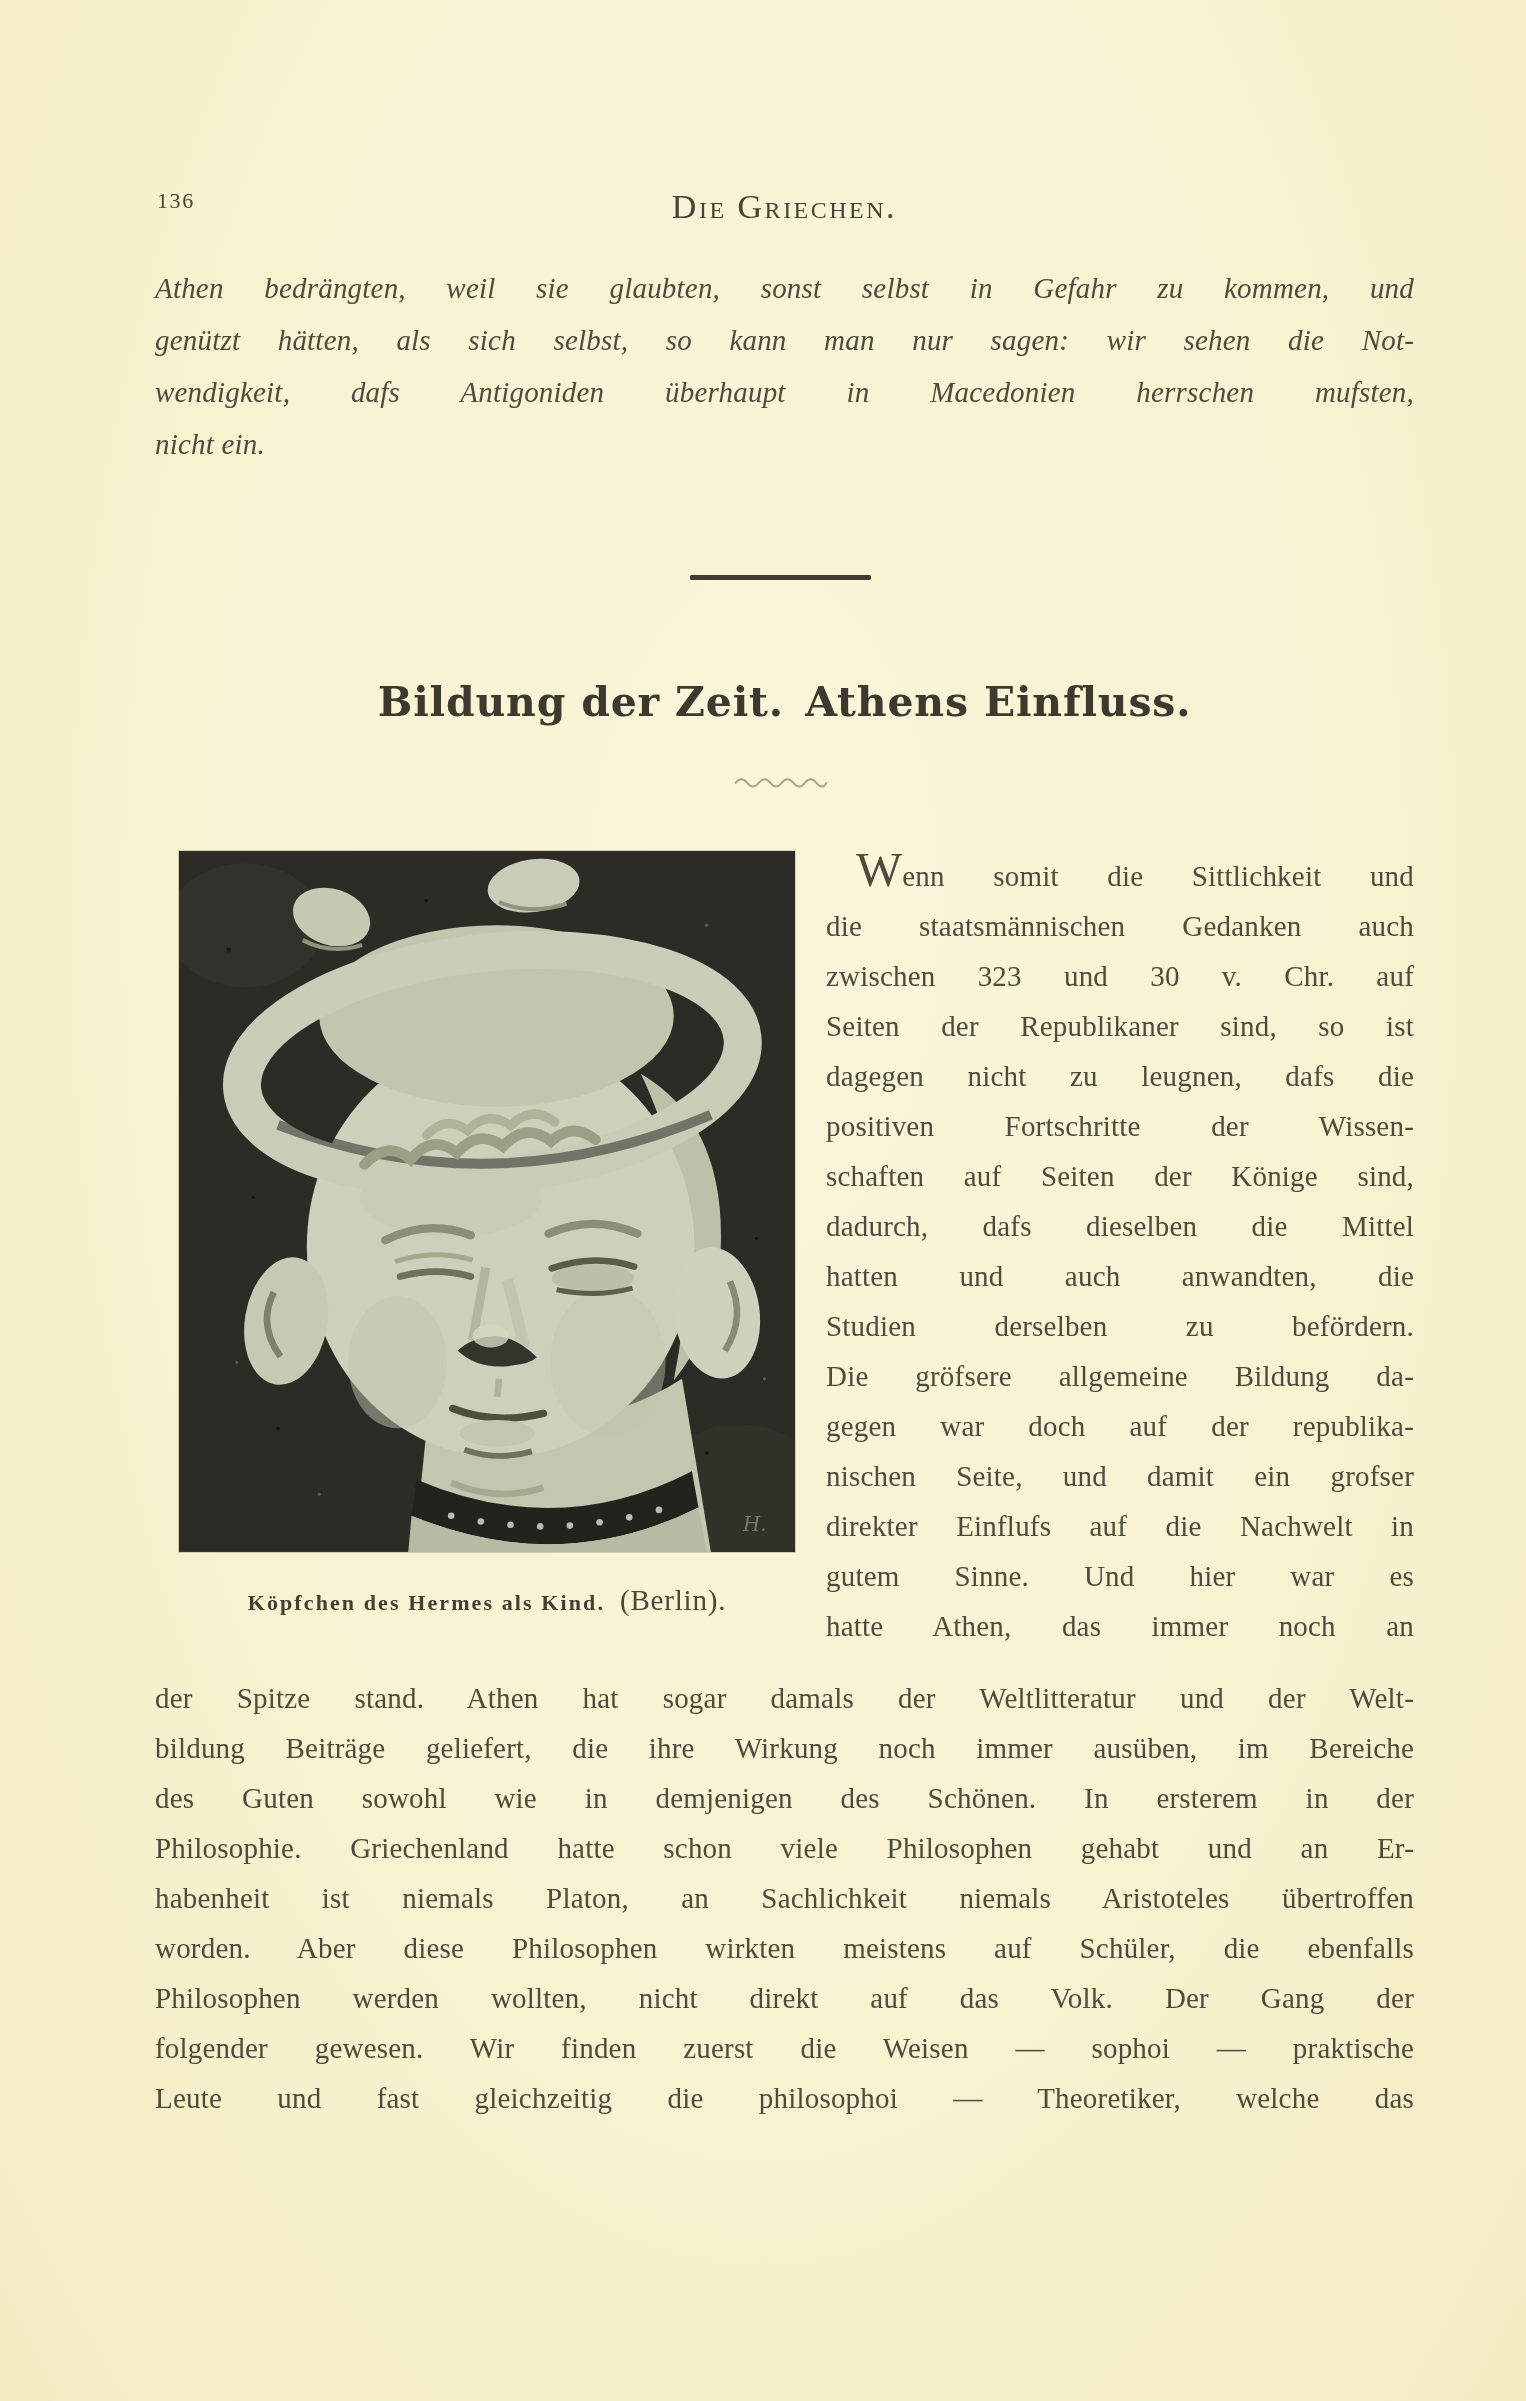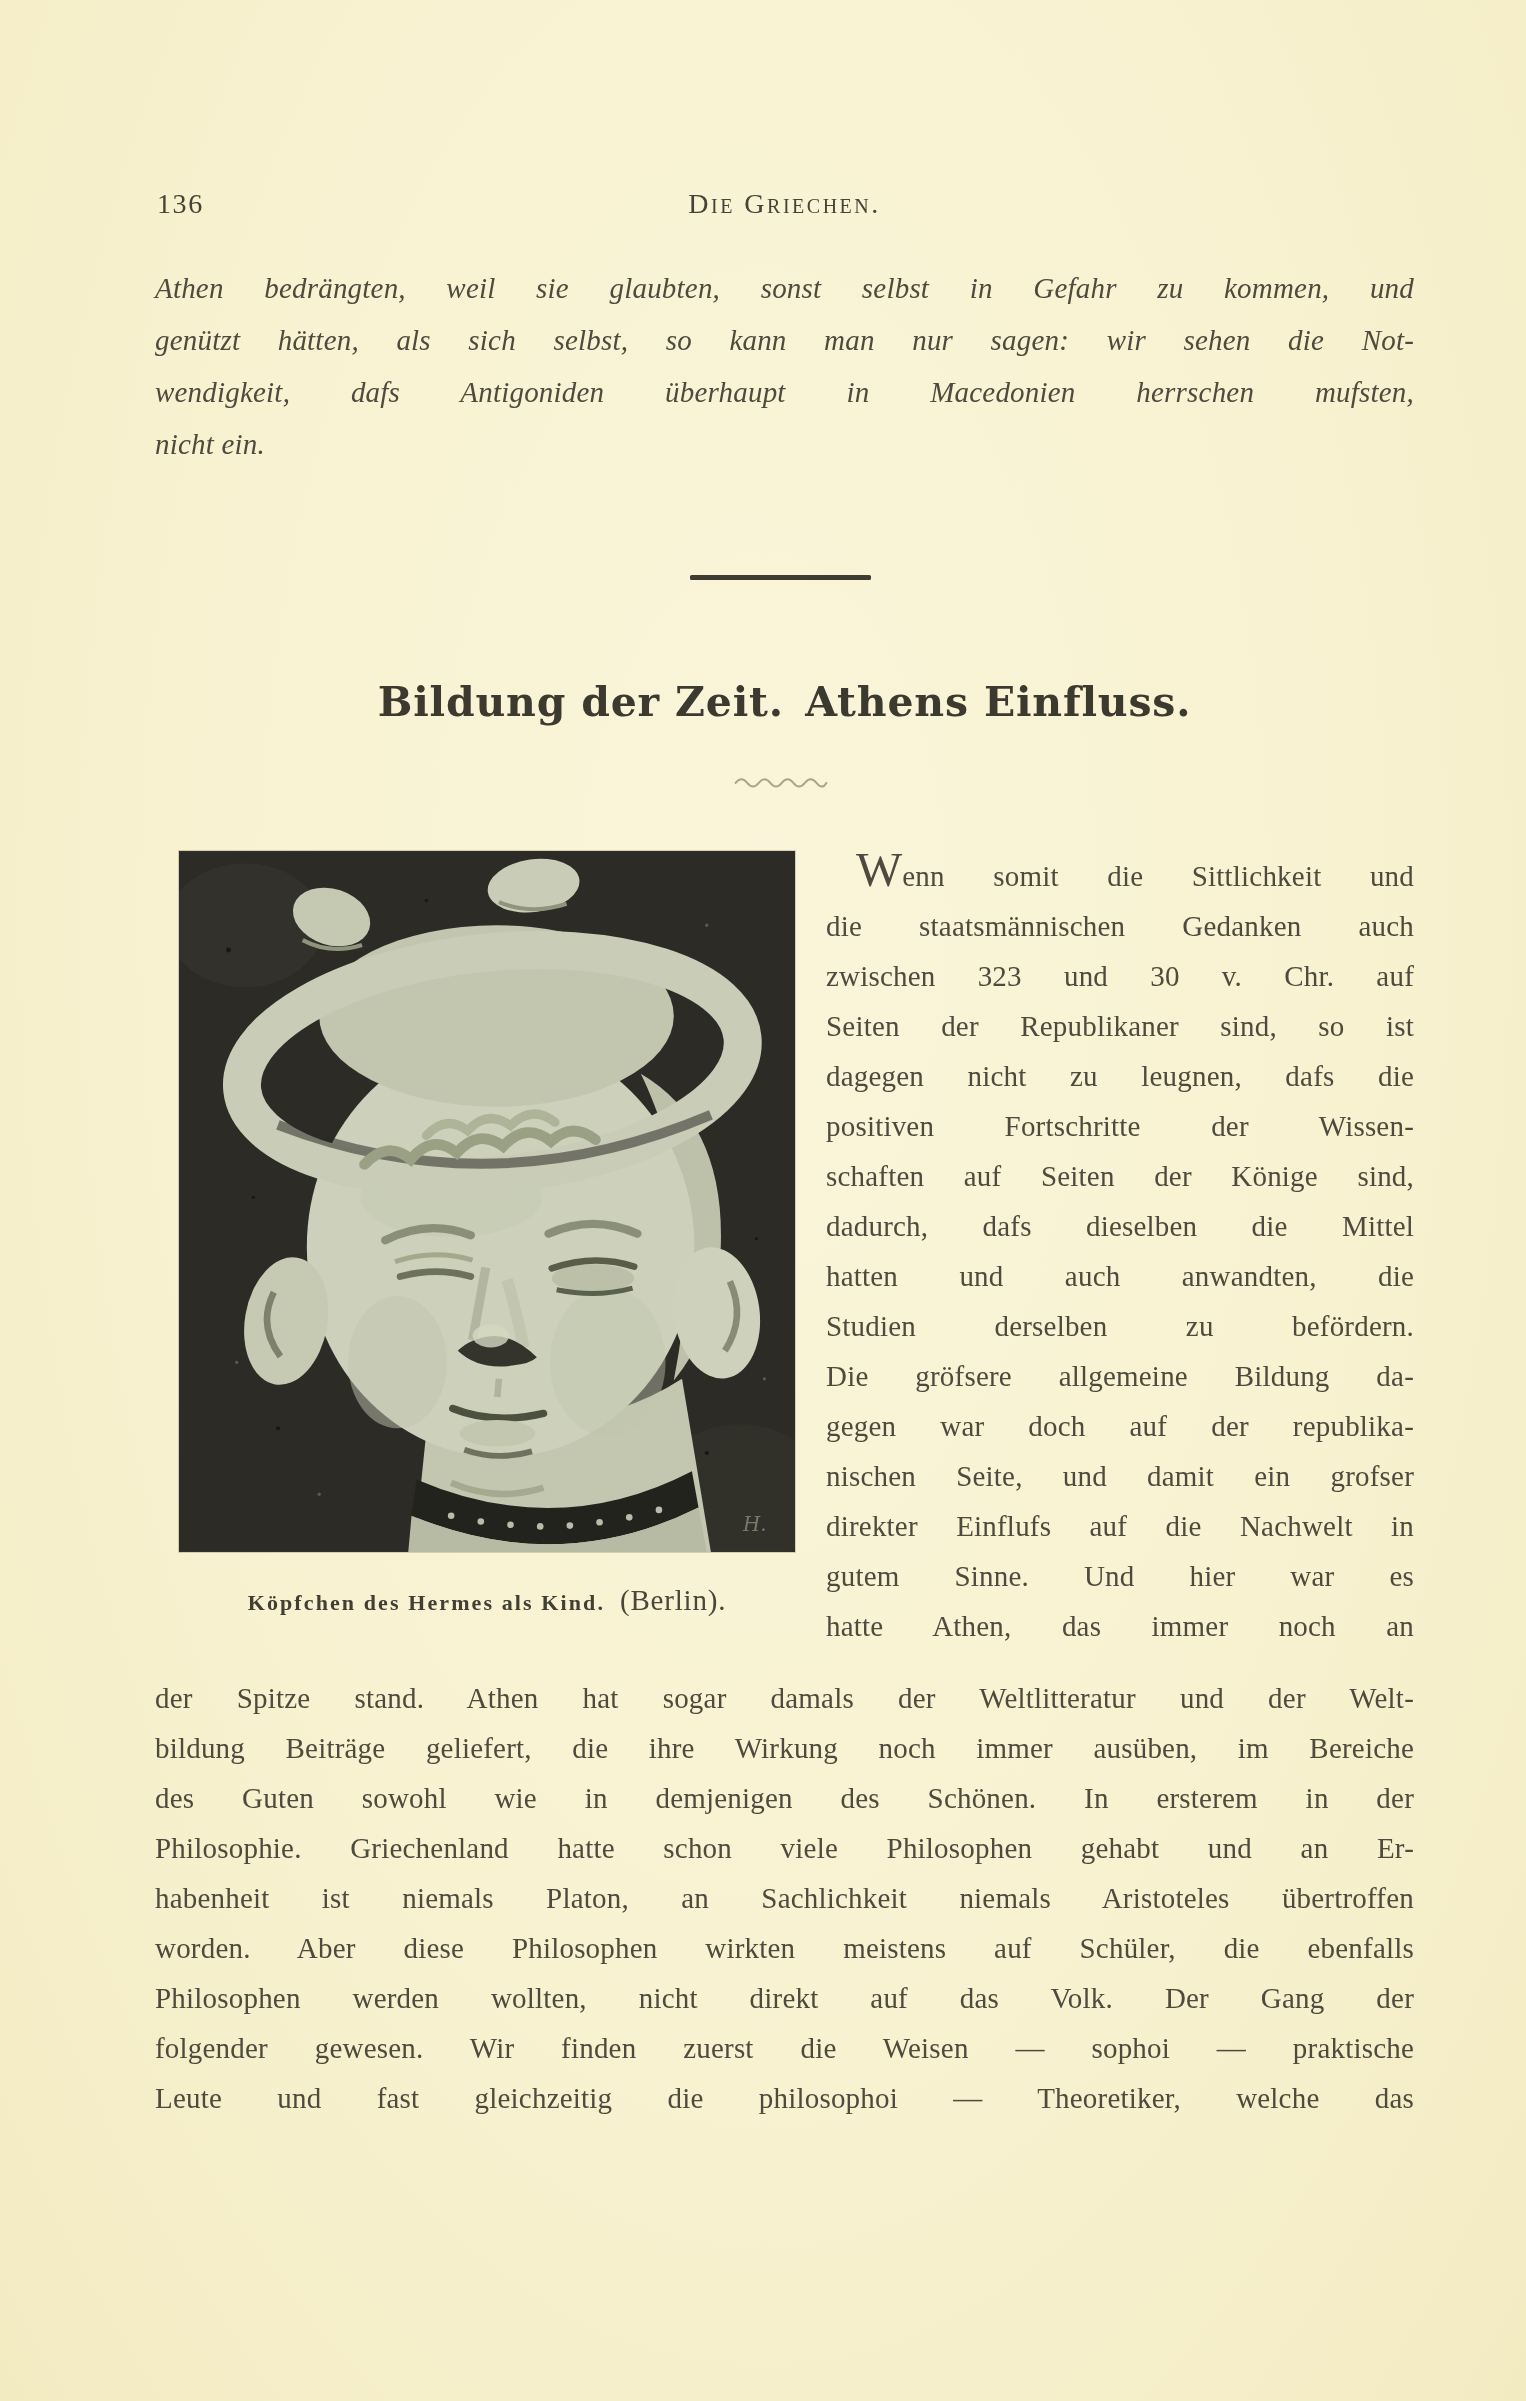--- a/index.html
+++ b/index.html
@@ -5,22 +5,22 @@
   html,body{margin:0;padding:0;background:#f8f2d0;}
   .page{
     position:relative;width:1527px;height:2401px;overflow:hidden;
     background:radial-gradient(ellipse at 50% 38%, #faf5da 0%, #f8f2d1 55%, #f2ebc2 100%);
     font-family:"Liberation Serif", serif;
     color:#4e4a3d;
   }
   .abs{position:absolute;}
   
   .running-head{left:155px;top:188px;width:1259px;text-align:center;
-    font-size:28px;font-variant:small-caps;letter-spacing:2.5px;color:#454237;}
-  .page-num{left:157px;top:188px;font-size:28px;color:#454237;letter-spacing:1.6px;}
+    font-size:34px;font-variant:small-caps;letter-spacing:2.5px;color:#454237;}
+  .page-num{left:157px;top:188px;font-size:22px;color:#454237;letter-spacing:1.6px;}
   
   .tline{text-align:justify;text-align-last:justify;text-justify:inter-word;
     font-size:29px;letter-spacing:0.2px;white-space:nowrap_off;}
   .tline.noj{text-align-last:left;}
   .para1{left:155px;top:262px;width:1259px;font-style:italic;}
   .para1 .tline{line-height:52px;}
   .rule{left:690px;top:575px;width:181px;height:5px;background:#3f3c32;border-radius:1.6px;}
   .heading{left:155px;top:678px;width:1259px;margin:0;text-align:center;
     font-family:"DejaVu Serif", serif;font-weight:bold;font-size:41px;
     color:#3c392f;letter-spacing:0.8px;}

